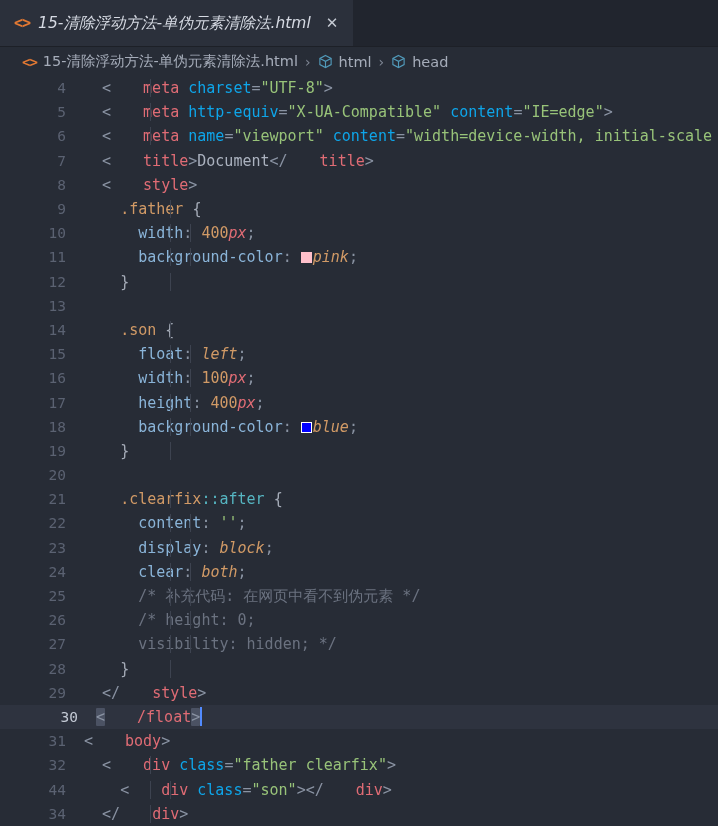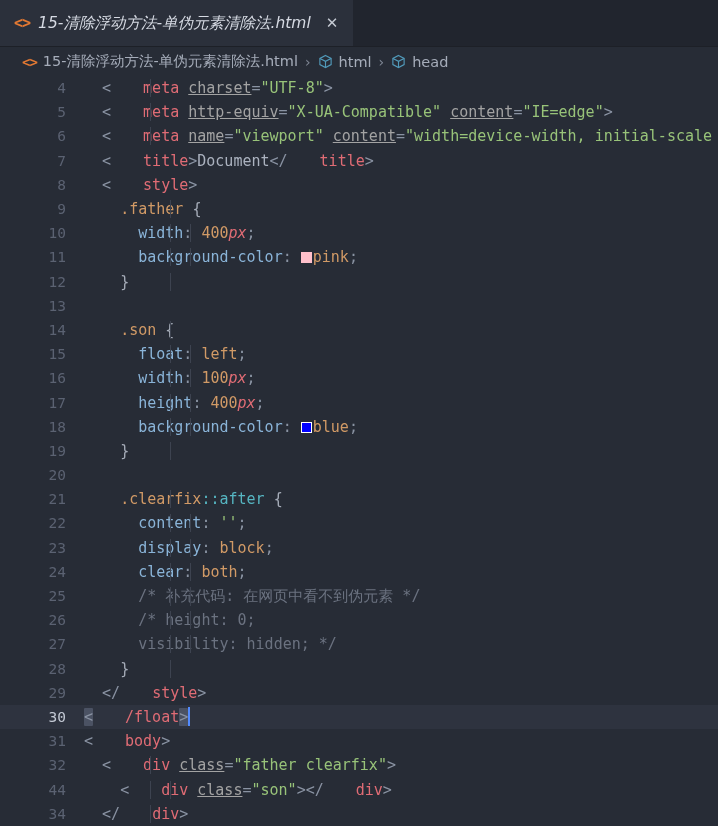--- a/index.html
+++ b/index.html
@@ -129,20 +129,21 @@
     width: 66px;
     flex: none;
     text-align: right;
     padding-right: 0px;
     color: #5b6272;
     font-size: 14.5px;
     font-family: "DejaVu Sans Mono", monospace;
   }
   .row.active-line .ln {
     color: #c3c9d4;
+    margin-left: 12px;
   }
   .code {
     flex: 1;
     padding-left: 18px;
     color: #a5acb8;
     position: relative;
   }
 
   
   .guides {
@@ -156,27 +157,27 @@
     width: 1px;
     background: #3d4350;
   }
   .guide.g0 { left: 84px; }
   .guide.g1 { left: 104px; }
   .guide.g2 { left: 124px; }
 
   
   .t-punct   { color: #8a93a3; }
   .t-tag     { color: #e06c75; padding-left: 32px; }
-  .t-attr    { color: #a3a3a3; text-decoration: underline; }
+  .t-attr    { color: #0ea5e9; }
   .t-string  { color: #98c379; }
   .t-text    { color: #abb2bf; }
   .t-sel     { color: #d19a66; }
   .t-pseudo  { color: #56b6c2; }
   .t-prop    { color: #8ab4d8; }
-  .t-value   { color: #d19a66; }
+  .t-value   { color: #d19a66; font-style: italic; }
   .t-num     { color: #d19a66; }
   .t-unit    { color: #e06c75; font-style: italic; }
   .t-comment { color: #6b7280; }
   .t-brace   { color: #a5acb8; }
 
   .swatch {
     display: inline-block;
     width: 11px;
     height: 11px;
     vertical-align: -1px;

